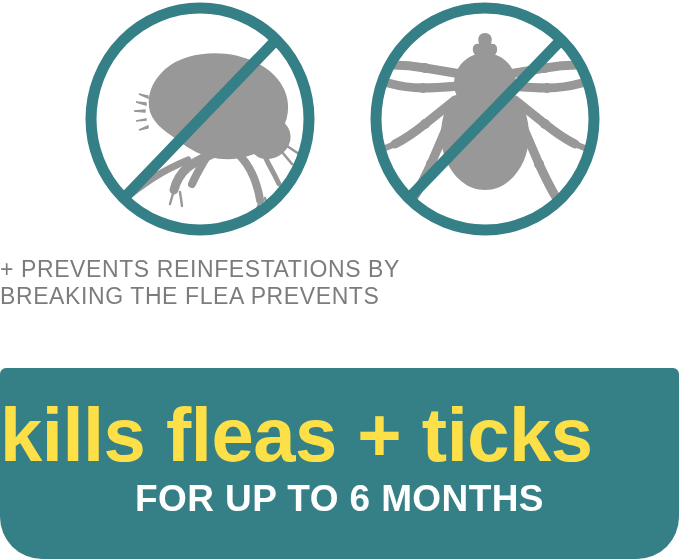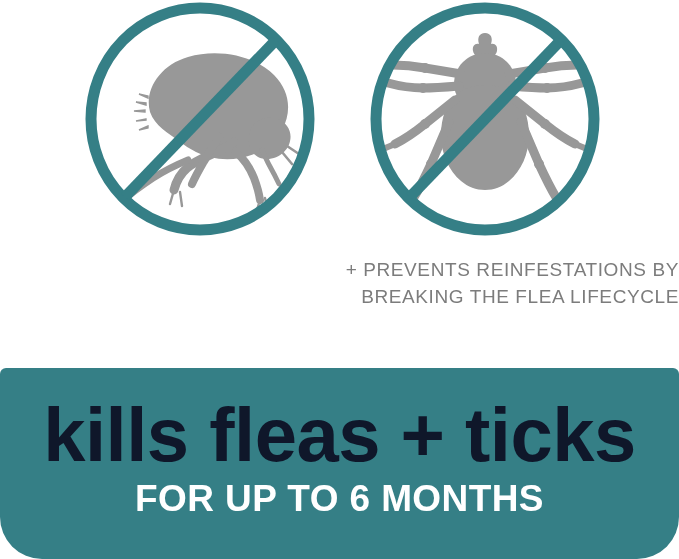--- a/index.html
+++ b/index.html
@@ -42,23 +42,23 @@
   .prohibit-icon.flea  { left: 84px;  }
   .prohibit-icon.tick  { left: 369px; }
   .prohibit-icon svg { display: block; width: 100%; height: 100%; }
 
   
   .caption {
     position: absolute;
     left: 0;
     top: 256px;
     width: 679px;
-    text-align: right;
+    text-align: left;
     color: #7c7c7c;
-    font-size: 19px;
+    font-size: 23px;
     font-weight: 400;
     letter-spacing: 0.6px;
     line-height: 27px;
   }
   .caption .line { display: block; white-space: nowrap; }
 
   
   .banner {
     position: absolute;
     left: 0;
@@ -67,22 +67,21 @@
     height: 191px;
     background: #357f86;
     border-radius: 6px 6px 42px 42px;
     overflow: hidden;
   }
   .banner-headline {
     position: absolute;
     left: 0;
     top: 24px;
     width: 679px;
-    text-align: center;
-    color: #0f172a;
+    color: #fde047;
     font-size: 76px;
     font-weight: 700;
     line-height: 86px;
     letter-spacing: -0.5px;
     white-space: nowrap;
   }
   .banner-subline {
     position: absolute;
     left: 0;
     top: 112px;
@@ -219,21 +218,21 @@
 
         <ellipse cx="116" cy="117" rx="109" ry="111" fill="none" stroke="#357f86" stroke-width="11"></ellipse>
         <line x1="41" y1="195" x2="192" y2="38" stroke="#357f86" stroke-width="11" stroke-linecap="butt"></line>
       </svg>
     </div>
 
   </div>
 
   <div class="caption">
     <span class="line">+ PREVENTS REINFESTATIONS BY</span>
-    <span class="line">BREAKING THE FLEA LIFECYCLE</span>
+    <span class="line">BREAKING THE FLEA PREVENTS</span>
   </div>
 
   <div class="banner">
     <div class="banner-headline">kills fleas + ticks</div>
     <div class="banner-subline">FOR UP TO 6 MONTHS</div>
   </div>
 
 </div>
 
 </body></html>

